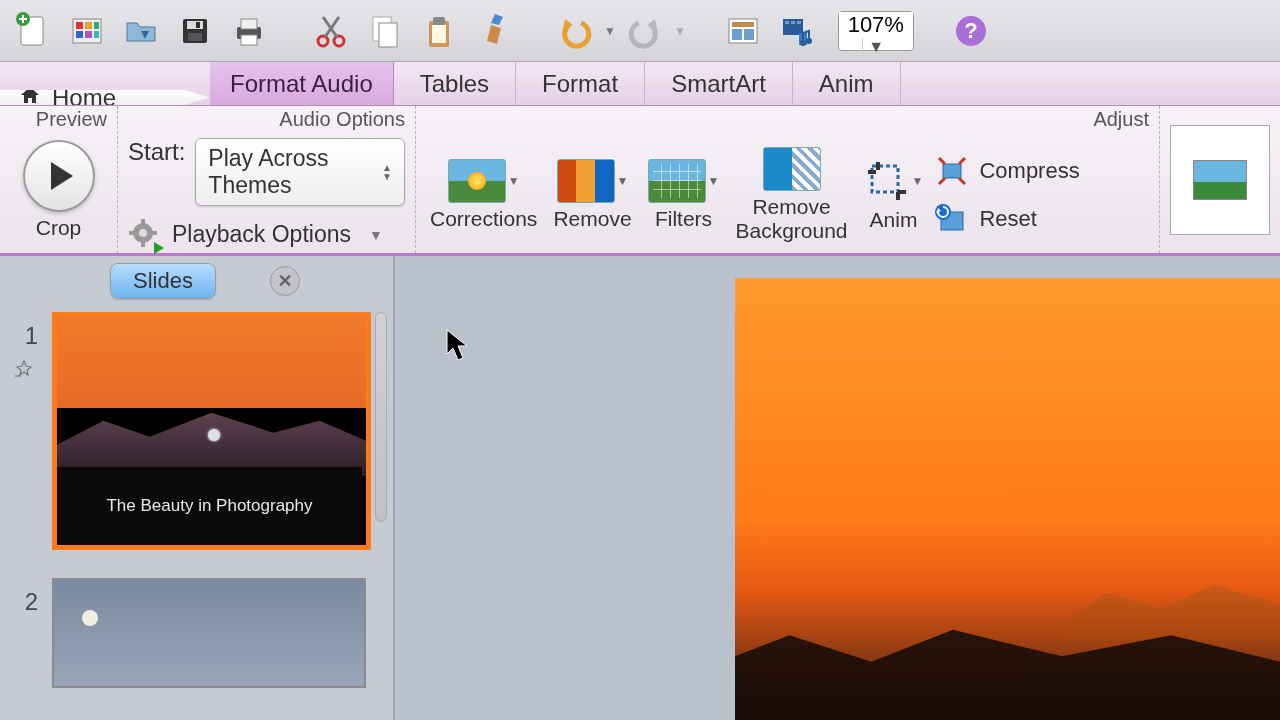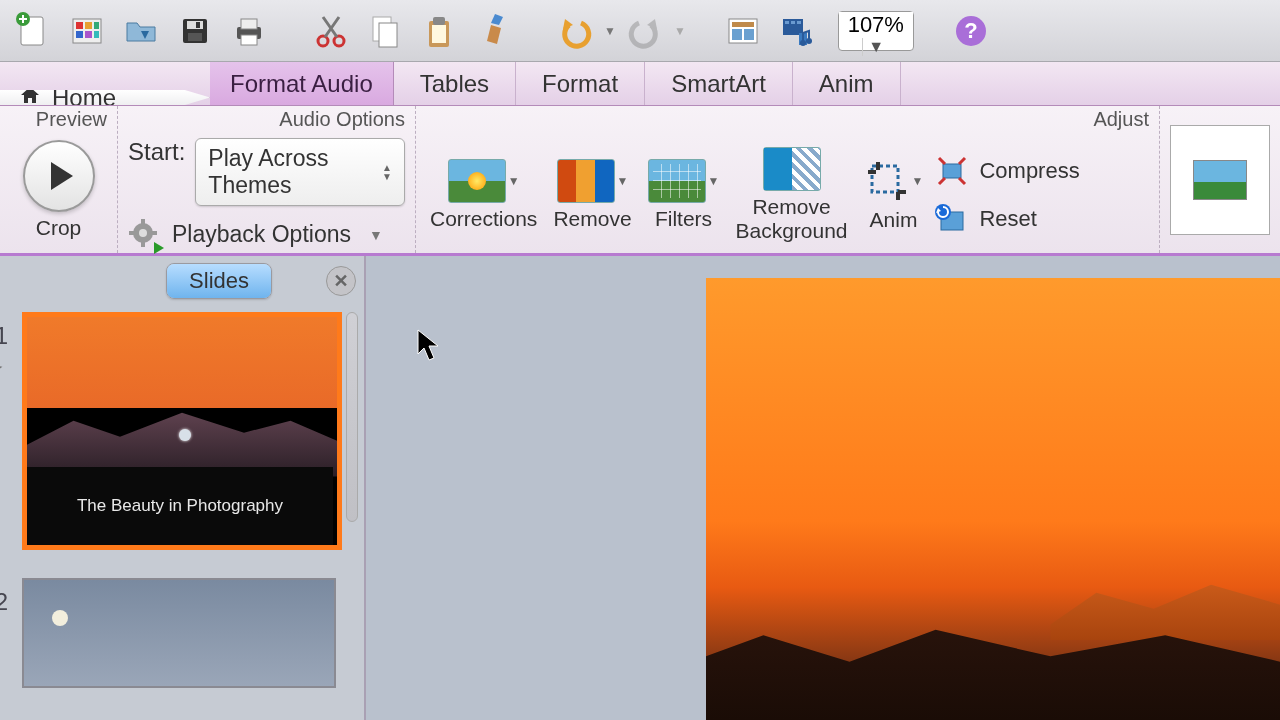--- a/index.html
+++ b/index.html
@@ -122,21 +122,21 @@
 .side-col { display:flex; flex-direction:column; gap:14px; justify-content:center;text-align:center; }
 .side-item{display:flex;align-items:center;gap:10px;font-size:22px;color:#333;}
 .side-ico{width:34px;height:34px;}
 
 .ribbon-tail{width:120px;display:flex;align-items:center;justify-content:center;}
 .tail-box{width:100px;height:110px;background:#fff;border:1px solid #aaa;display:flex;align-items:center;justify-content:center;}
 .mini-pic{width:54px;height:40px;background:linear-gradient(180deg,#6bb6e0 55%,#3a8a3a 55%);border:1px solid #888;}
 
 
 .workspace { display:flex; height: calc(720px - 62px - 44px - 150px); }
-.side-panel { width: 366px; background: #c6cbd3; border-right: 2px solid #a9a0b3; display:flex; flex-direction:column;align-items:flex-end; }
+.side-panel { width: 395px; background: #c6cbd3; border-right: 2px solid #a9a0b3; display:flex; flex-direction:column; }
 .panel-tabs { display:flex; align-items:center; height:44px; padding: 6px 8px 0 110px; gap:0; }
 .seg { display:flex; border:1px solid #9a9aa0; border-radius: 8px; overflow:hidden; height:36px; box-shadow: 0 1px 2px rgba(0,0,0,.15); }
 .seg button { border:none; font-size:22px; padding: 0 22px; background: linear-gradient(#fcfcfd,#e5e5ea); color:#333;}
 .seg button.active { background: linear-gradient(#b7ddff,#6fb4ee); }
 .close-x { margin-left: 54px; width:30px;height:30px;border-radius:50%;background:#c4c4c8;border:1px solid #999;display:flex;align-items:center;justify-content:center;color:#666;font-weight:bold;font-size:18px;}
 
 .thumbs { flex:1; position:relative; padding: 12px 22px 0 14px; overflow:hidden;}
 .scrollbar { position:absolute; right:6px; top:12px; width:12px; height:210px; background:linear-gradient(#d0d0d5,#c0c0c5); border-radius:6px; border:1px solid #aaa;}
 .slide-row{display:flex;gap:14px;margin-bottom:28px;}
 .slide-num{font-size:24px;color:#464650;width:24px;text-align:right;padding-top:10px;}

